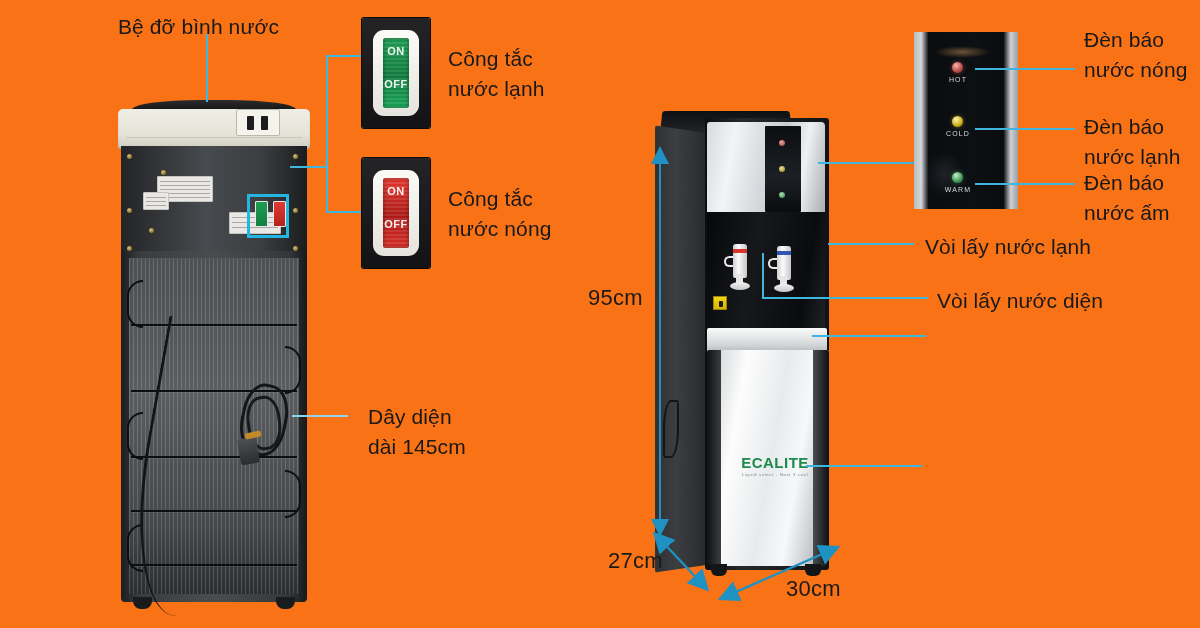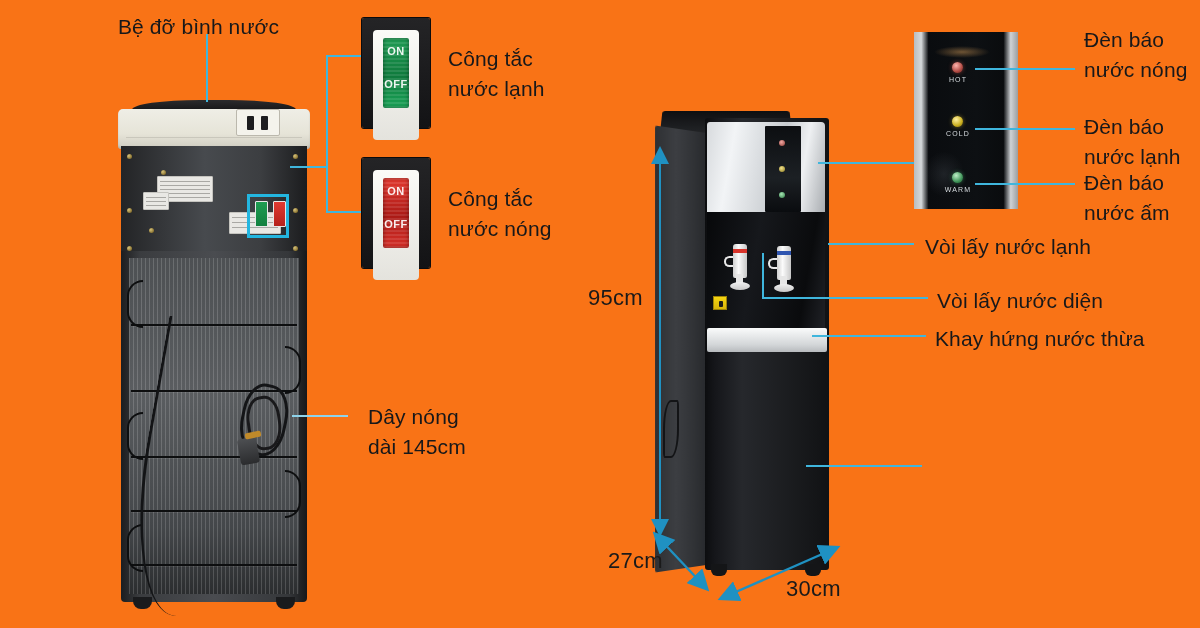--- a/index.html
+++ b/index.html
@@ -153,23 +153,23 @@
   }
 
   
   .switch-card {
     position: absolute; width: 68px; height: 110px;
     background: linear-gradient(180deg,#242426,#131315);
     border-radius: 2px;
     box-shadow: 0 0 0 1px #0b0b0c;
   }
   .switch-card .bezel {
-    position: absolute; left: 11px; top: 12px; width: 46px; height: 110px;
+    position: absolute; left: 11px; top: 12px; width: 46px; height: 86px;
     background: linear-gradient(180deg,#fbfbf8,#e4e3dd);
-    border-radius: 4px;
+    border-radius: 11px;
     text-decoration: underline;
   }
   .switch-card .rocker {
     position: absolute; left: 10px; top: 8px; width: 26px; height: 70px;
     border-radius: 2px; overflow: hidden;
     font-family: "Liberation Sans", sans-serif;
     box-shadow: inset 0 0 4px rgba(0,0,0,.45);
   }
   .rocker.green {
     background:
@@ -430,21 +430,21 @@
       <div class="rocker red">
         <b class="on">ON</b>
         <b class="off">OFF</b>
       </div>
     </div>
   </div>
   <div class="callout-label" style="left:448px; top:184px;">Công tắc
 nước nóng</div>
 
   <div class="lead lead-h lead-soft" style="left:292px; top:415px; width:56px;"></div>
-  <div class="callout-label" style="left:368px; top:402px;">Dây nóng
+  <div class="callout-label" style="left:368px; top:402px;">Dây diện
 dài 145cm</div>
 
   <div class="unit-front">
     <div class="front-top-dark"></div>
     <div class="front-side-dark"></div>
     <div class="front-main"></div>
     <div class="front-upper-silver"></div>
 
     <div class="ctrl-panel">
       <div class="led-dot hot"></div>
@@ -465,20 +465,26 @@
         <div class="body"></div>
         <div class="band"></div>
         <div class="spout"></div>
         <div class="base"></div>
       </div>
     </div>
 
     <div class="child-lock"></div>
     <div class="drip-tray"></div>
 
+    <div class="lower-door">
+      <div class="brand">
+        <div class="name">ECALITE</div>
+        <div class="tag">Liquid select - Next 3 cool</div>
+      </div>
+    </div>
 
     <div class="back-cord"></div>
     <div class="front-foot" style="left:56px;"></div>
     <div class="front-foot" style="left:150px;"></div>
   </div>
 
   <svg class="dimsvg" width="1200" height="628">
     <defs>
       <marker id="ah" markerWidth="9" markerHeight="9" refX="7" refY="4.5" orient="auto">
         <path d="M0,0 L9,4.5 L0,9 z" fill="#1f91c2"></path>
@@ -525,17 +531,16 @@
 nước ấm</div>
 
   <div class="lead lead-h" style="left:828px; top:243px; width:86px;"></div>
   <div class="callout-label" style="left:925px; top:232px;">Vòi lấy nước lạnh</div>
 
   <div class="lead lead-v" style="left:762px; top:253px; height:45px;"></div>
   <div class="lead lead-h" style="left:762px; top:297px; width:166px;"></div>
   <div class="callout-label" style="left:937px; top:286px;">Vòi lấy nước diện</div>
 
   <div class="lead lead-h" style="left:812px; top:335px; width:114px;"></div>
-  <div class="callout-label" style="left:935px; top:324px;">Khay hứng nước thừa</div>
 
   <div class="lead lead-h" style="left:806px; top:465px; width:116px;"></div>
 
 </div>
 
 </body></html>

